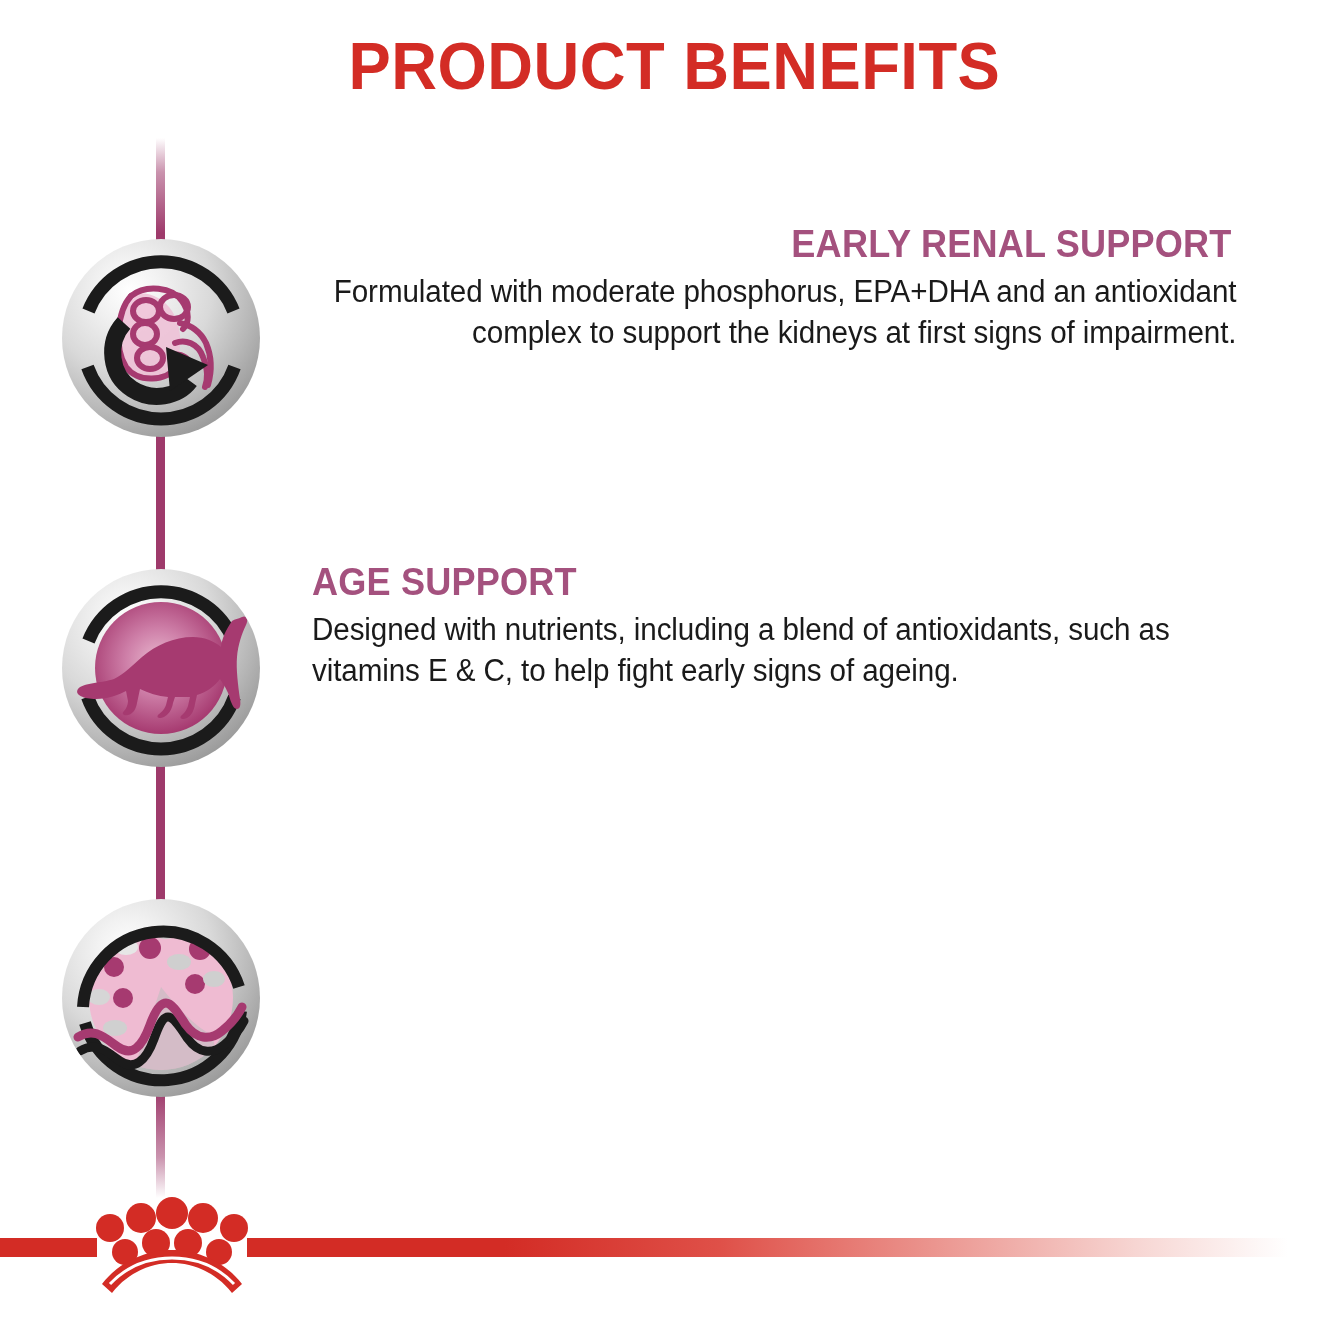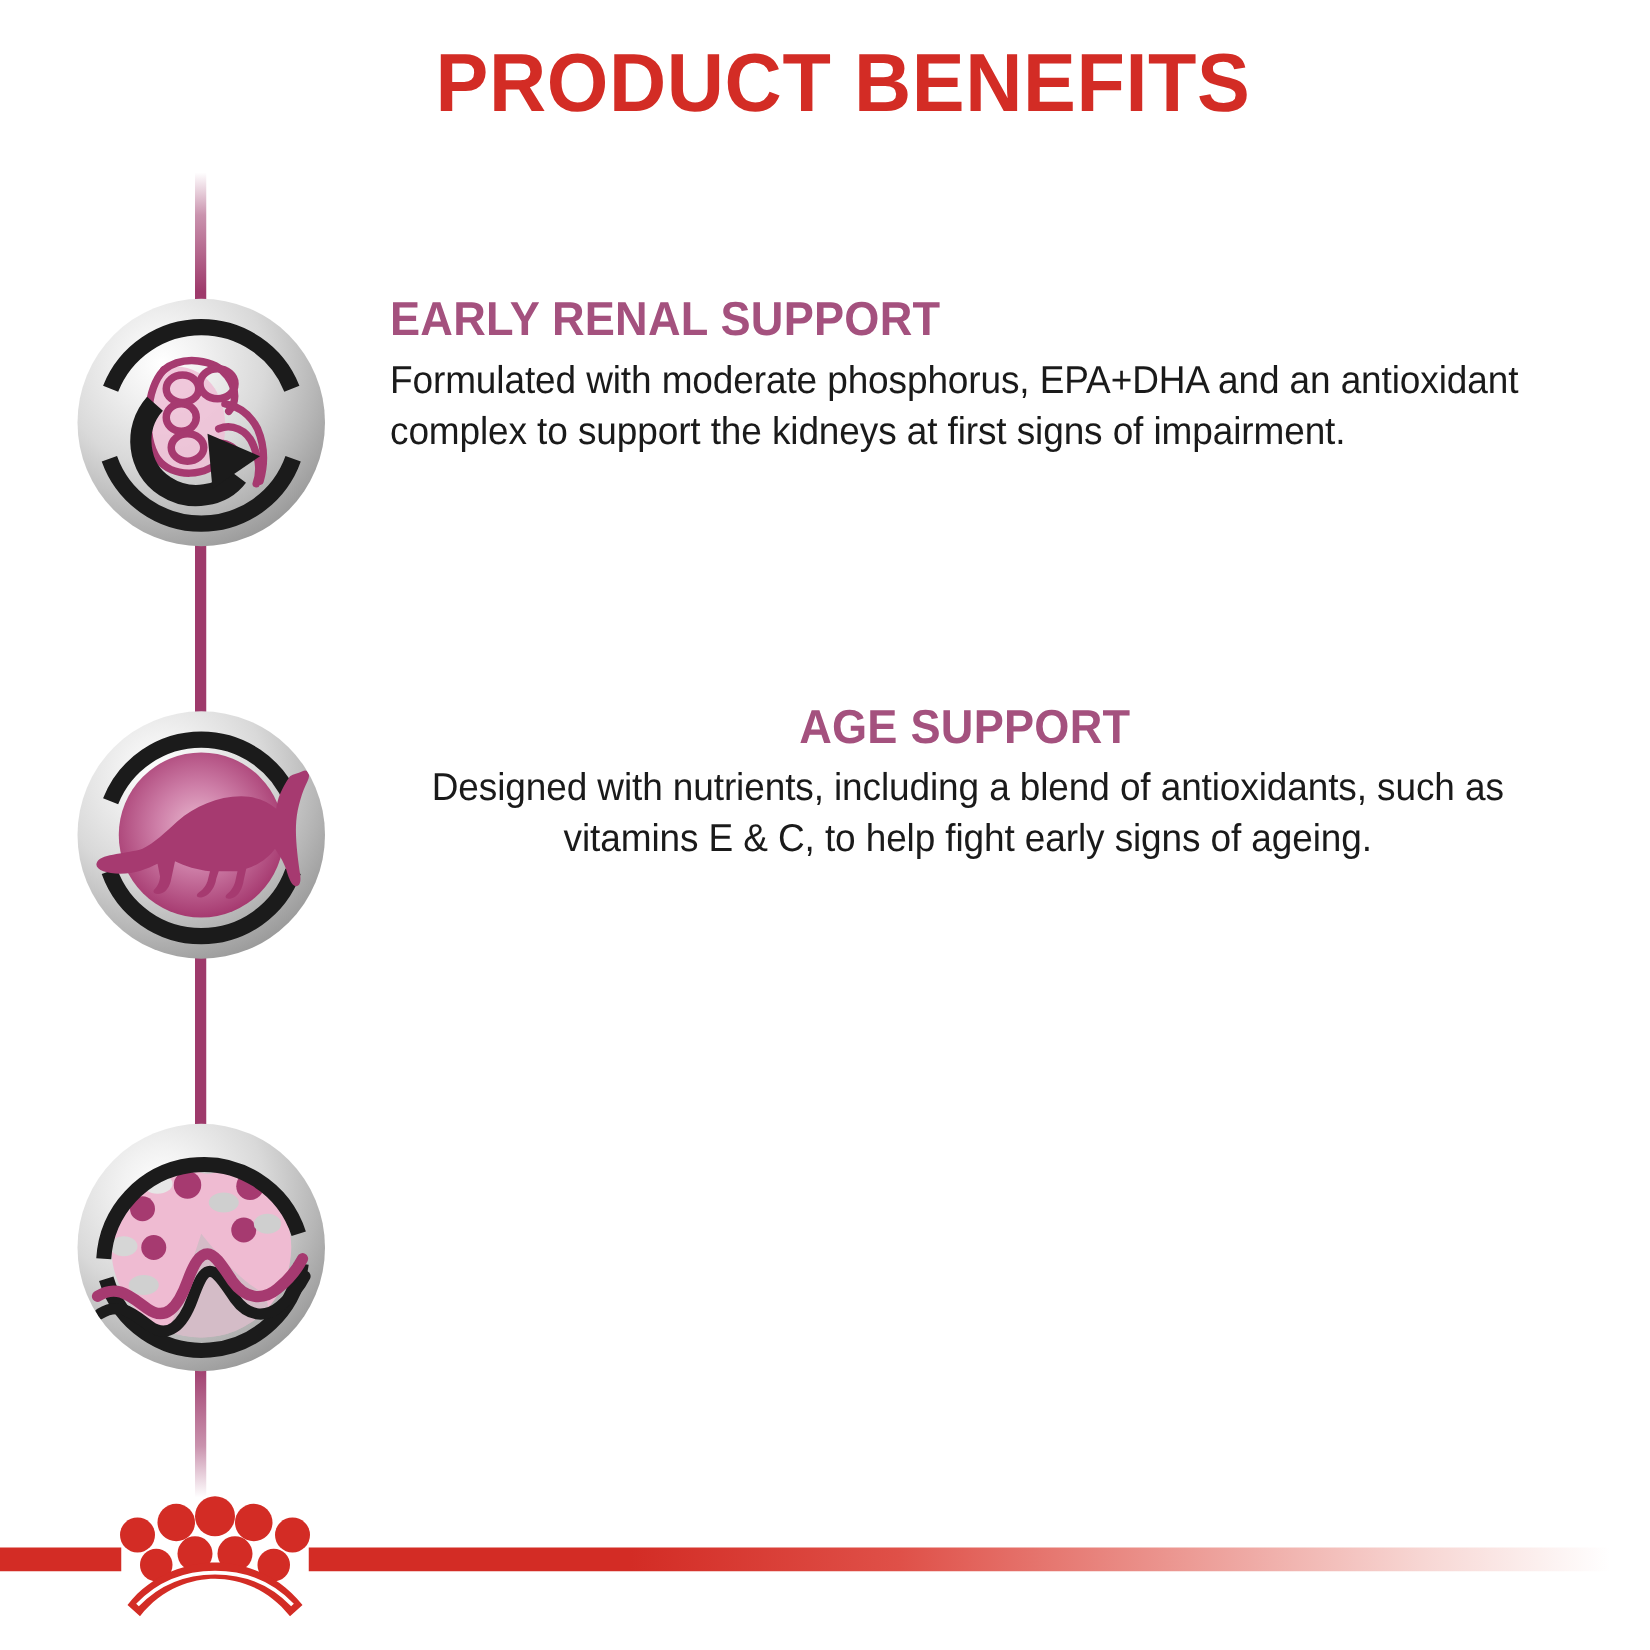--- a/index.html
+++ b/index.html
@@ -71,22 +71,22 @@
   .medallion.m3 { top: 899px; }
 
   .medallion svg { display: block; width: 198px; height: 198px; }
 
   
   .benefit-text {
     position: absolute;
     left: 312px;
     width: 968px;
   }
-  .benefit-text.t1 { top: 236px; }
-  .benefit-text.t2 { top: 562px; text-align: center; }
+  .benefit-text.t1 { top: 224px; text-align: right; }
+  .benefit-text.t2 { top: 562px; }
   .benefit-text.t3 { top: 892px; }
 
   .benefit-heading {
     font-size: 38px;
     font-weight: 700;
     color: #A4517E;
     letter-spacing: 0.2px;
     line-height: 1.06;
     margin-bottom: 8px;
     transform: scaleX(0.95);

